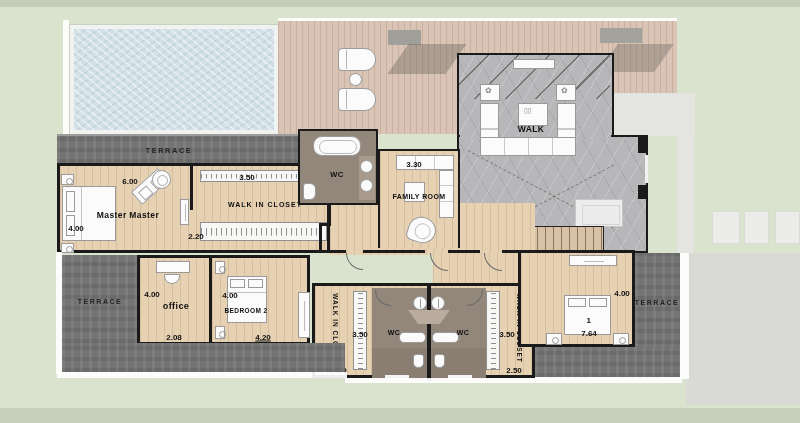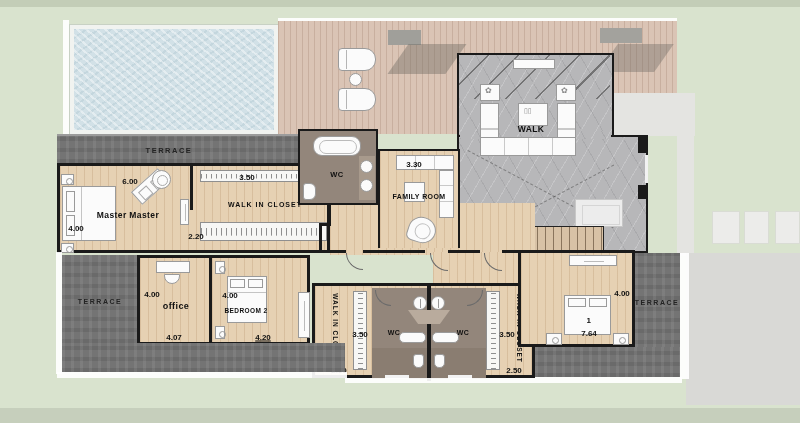--- a/index.html
+++ b/index.html
@@ -167,21 +167,21 @@
   <div class="a arc" style="left:346px;top:253px;width:17px;height:17px;"></div>
   <div class="a arc" style="left:430px;top:253px;width:18px;height:18px;"></div>
   <div class="a arc" style="left:484px;top:253px;width:18px;height:18px;"></div>
 
   <div class="a wd bord" style="left:137px;top:255px;width:173px;height:90px;">
     <div class="a wl" style="left:69px;top:0;width:3px;height:84px;"></div>
     <div class="a wh" style="left:16px;top:3px;width:34px;height:12px;"></div>
     <div class="a wh" style="left:24px;top:16px;width:16px;height:10px;border-radius:0 0 8px 8px;"></div>
     <span class="dim" style="left:12px;top:36px;">4.00</span>
     <span class="rn big" style="left:36px;top:48px;font-size:9px;">office</span>
-    <span class="dim" style="left:34px;top:79px;">4.07</span>
+    <span class="dim" style="left:34px;top:79px;">2.08</span>
     <div class="a wh" style="left:75px;top:3px;width:10px;height:13px;">
         <div class="a circ" style="left:3px;top:4px;width:5px;height:5px;border:1px solid #999;"></div>
       </div>
     <div class="a wh" style="left:87px;top:18px;width:40px;height:47px;">
       <div class="a wh" style="left:2px;top:2px;width:15px;height:9px;"></div>
       <div class="a wh" style="left:20px;top:2px;width:15px;height:9px;"></div>
       <div class="a" style="left:0;top:15px;width:38px;height:1px;background:#c4c4c4;"></div>
     </div>
     <div class="a wh" style="left:75px;top:68px;width:10px;height:13px;">
         <div class="a circ" style="left:3px;top:4px;width:5px;height:5px;border:1px solid #999;"></div>

